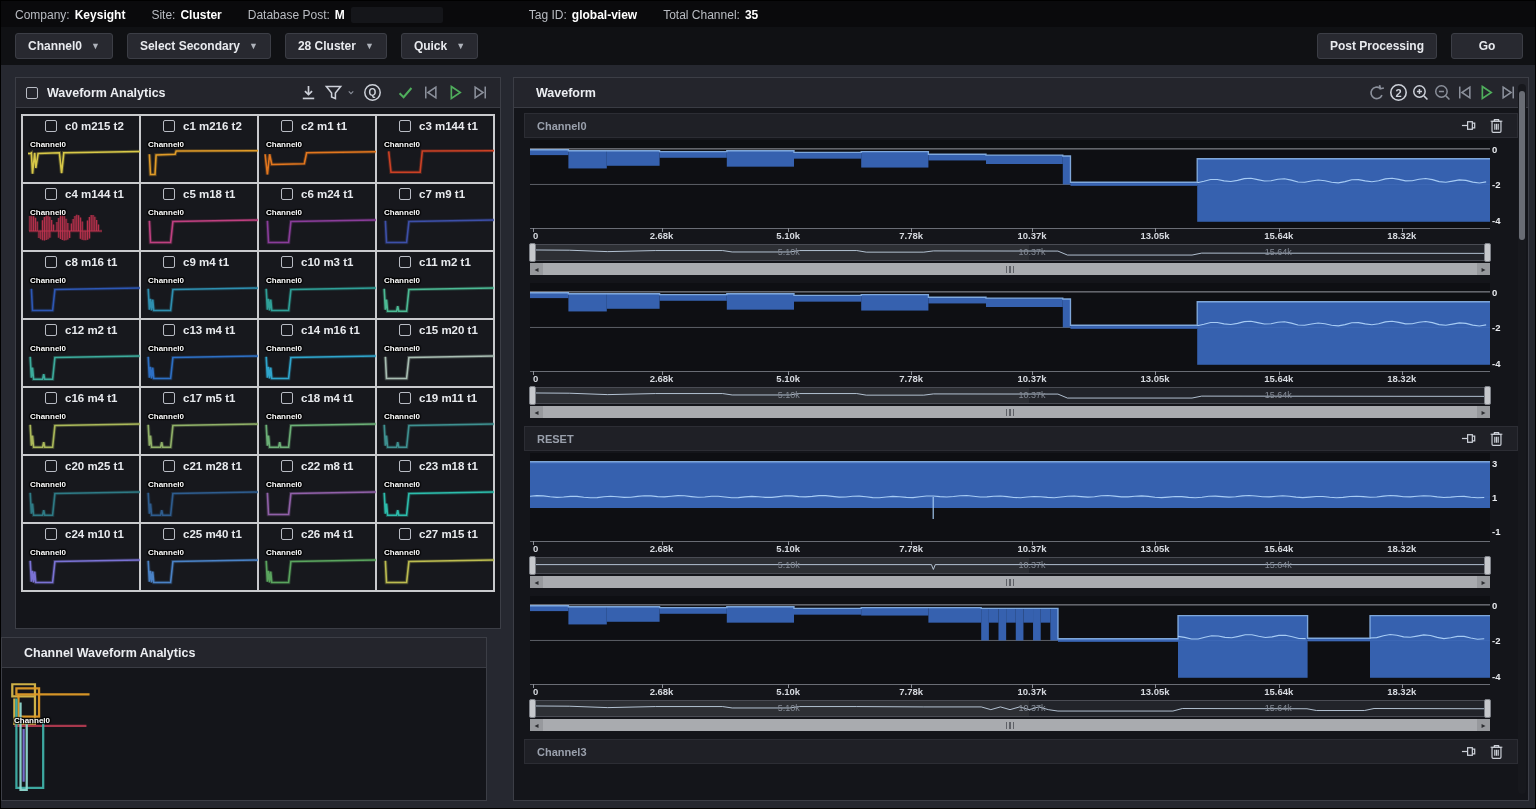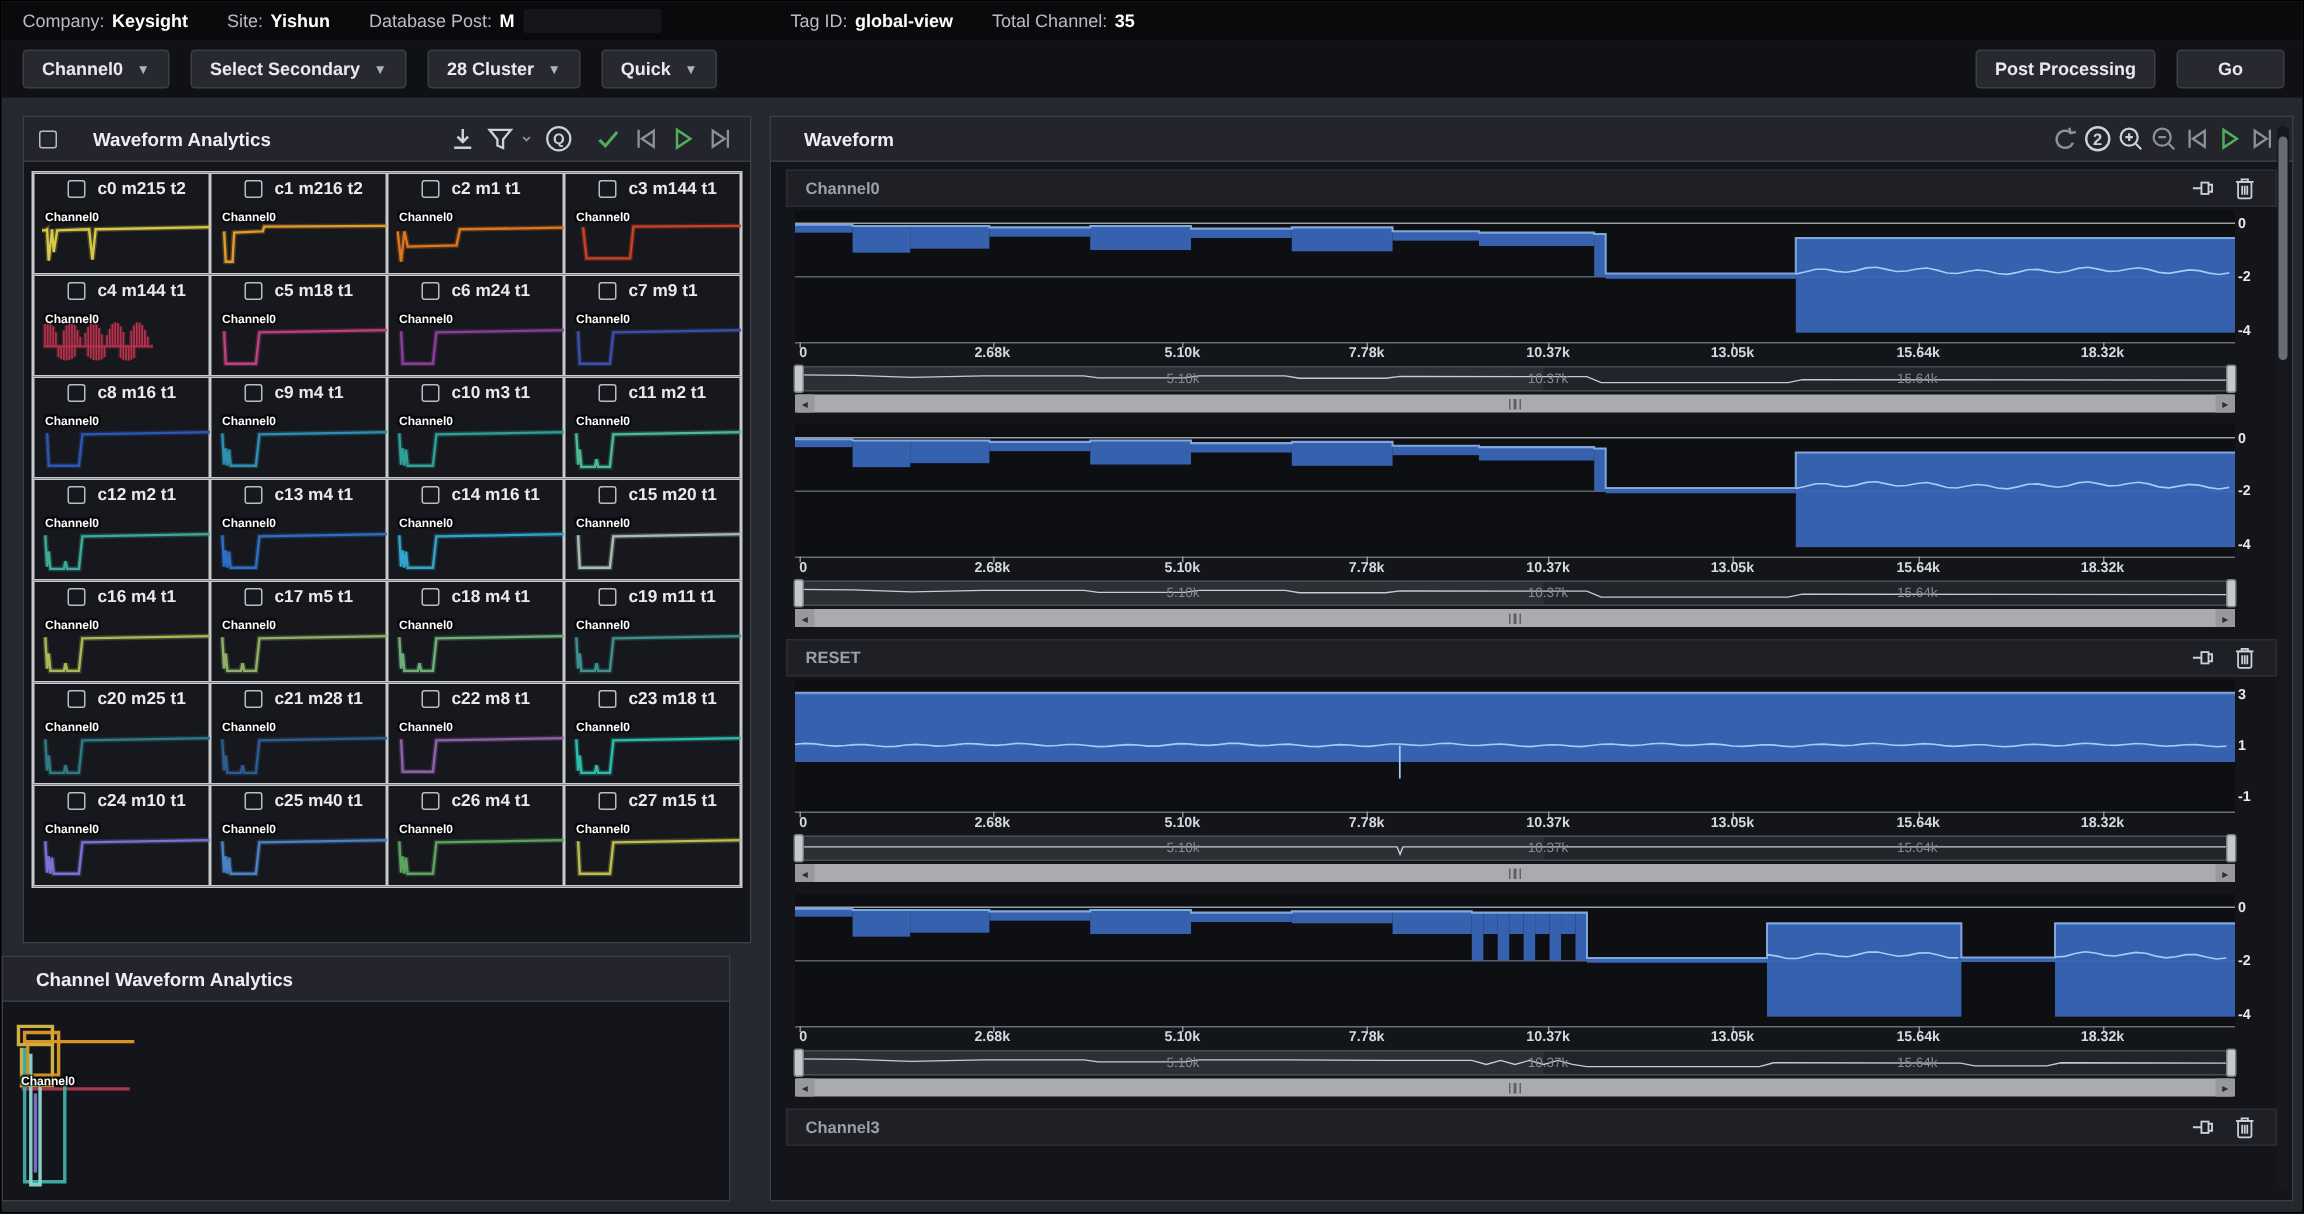--- a/index.html
+++ b/index.html
@@ -10,21 +10,21 @@
   .tlabel{color:#b9bcc2;font-size:12px;}
   .tval{color:#fff;font-weight:bold;font-size:12px;margin-left:5px;}
   .redact{display:inline-block;width:92px;height:16px;background:#15161a;margin-left:6px;vertical-align:middle;border-radius:2px;}
   
   .toolbar{position:absolute;left:0;top:26px;width:1536px;height:38px;background:#101114;display:flex;align-items:center;padding:0 14px;gap:14px;}
   .btn{height:26px;background:#282930;border:1px solid #3c3e46;border-radius:3px;color:#e8eaee;font-size:12px;font-weight:bold;display:flex;align-items:center;padding:0 12px;gap:9px;cursor:pointer;}
   .btn .car{font-size:9px;color:#aeb2ba;}
   .spacer{flex:1;}
   
   .panel{position:absolute;background:#14151a;border:1px solid #3c3e46;}
-  .phead{height:30px;background:#24252c;border-bottom:1px solid #3a3c44;display:flex;align-items:center;padding:0 10px;gap:24px;}
+  .phead{height:30px;background:#24252c;border-bottom:1px solid #3a3c44;display:flex;align-items:center;padding:0 10px;gap:9px;}
   .ptitle{color:#eceef2;font-size:12.5px;font-weight:bold;}
   .cbox{width:12px;height:12px;border:1.5px solid #b9bcc4;border-radius:2px;background:transparent;flex:none;}
   .hic{width:19px;height:19px;color:#cdd1d9;display:flex;align-items:center;justify-content:center;cursor:pointer;flex:none;}
   .hic svg{width:100%;height:100%;}
   .hic.green{color:#4fae5c;}
   .hic.gray{color:#8b909b;}
   
   #grid{position:absolute;left:5px;top:36px;right:5px;display:grid;grid-template-columns:repeat(4,1fr);grid-auto-rows:68px;gap:0;border:1.5px solid #c9cacd;}
   .cell{border:1.5px solid #c9cacd;background:#17181d;position:relative;padding:4px 6px;cursor:pointer;}
   .cell .crow{display:flex;align-items:center;gap:8px;padding-left:16px;}
@@ -61,21 +61,21 @@
   #vscroll{position:absolute;right:2px;top:6px;bottom:6px;width:8px;background:#17181d;border-radius:4px;}
   #vthumb{position:absolute;left:1px;right:1px;top:1%;height:21%;background:#696c74;border-radius:4px;cursor:grab;}
 </style>
 </head>
 <body>
 
 <div id="stage">
 
   <div class="topbar">
     <span><span class="tlabel">Company:</span><span class="tval">Keysight</span></span>
-    <span><span class="tlabel">Site:</span><span class="tval">Yishun</span></span>
+    <span><span class="tlabel">Site:</span><span class="tval">Cluster</span></span>
     <span><span class="tlabel">Database Post:</span><span class="tval">M</span><span class="redact"></span></span>
     <span style="margin-left:60px"><span class="tlabel">Tag ID:</span><span class="tval">global-view</span></span>
     <span><span class="tlabel">Total Channel:</span><span class="tval">35</span></span>
   </div>
 
   <div class="toolbar">
     <div class="btn">
         <span>Channel0</span>
         <span class="car">▼</span>
       </div>

